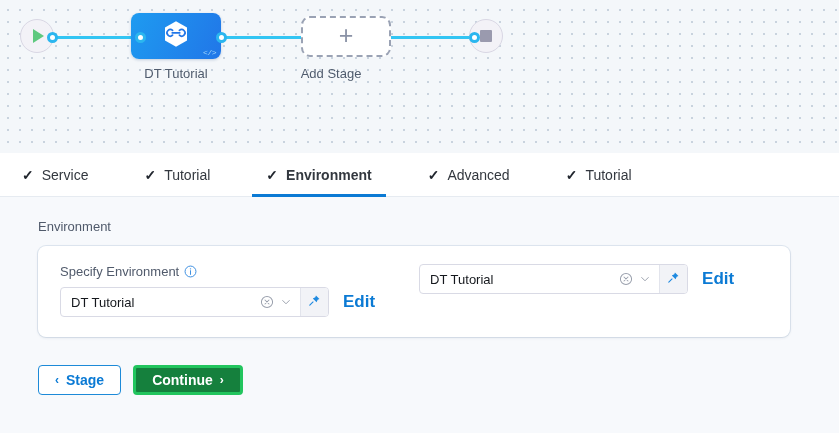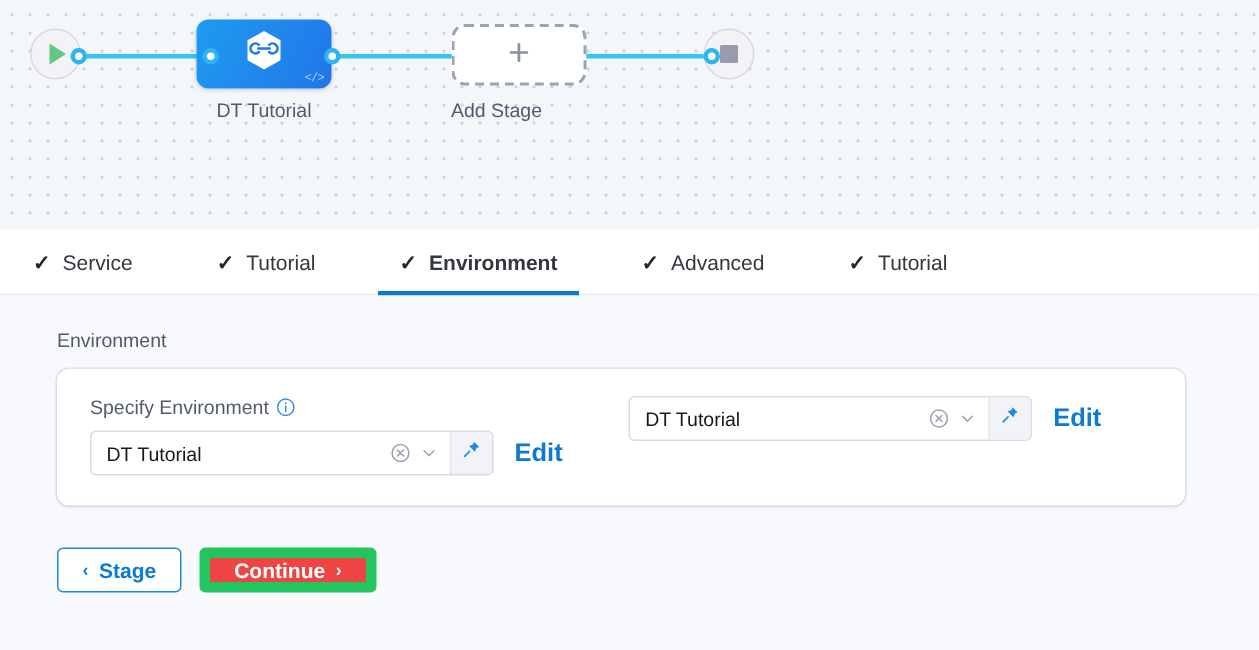--- a/index.html
+++ b/index.html
@@ -294,22 +294,22 @@
     padding: 0 16px;
     cursor: pointer;
     white-space: nowrap;
   }
   .btn-back {
     background: #ffffff;
     border: 1px solid #1d8ad8;
     color: #0b7ad4;
   }
   .btn-continue {
-    background: #ef4444;
-    border: 7px solid #22c55e;
+    background: #15803d;
+    border: 3px solid #22c55e;
     color: #ffffff;
   }
   .btn .chev { font-size: 12px; line-height: 1; }
 </style>
 </head>
 <body>
 
 <div class="canvas">
 
   <div class="wire wire-1"></div>

